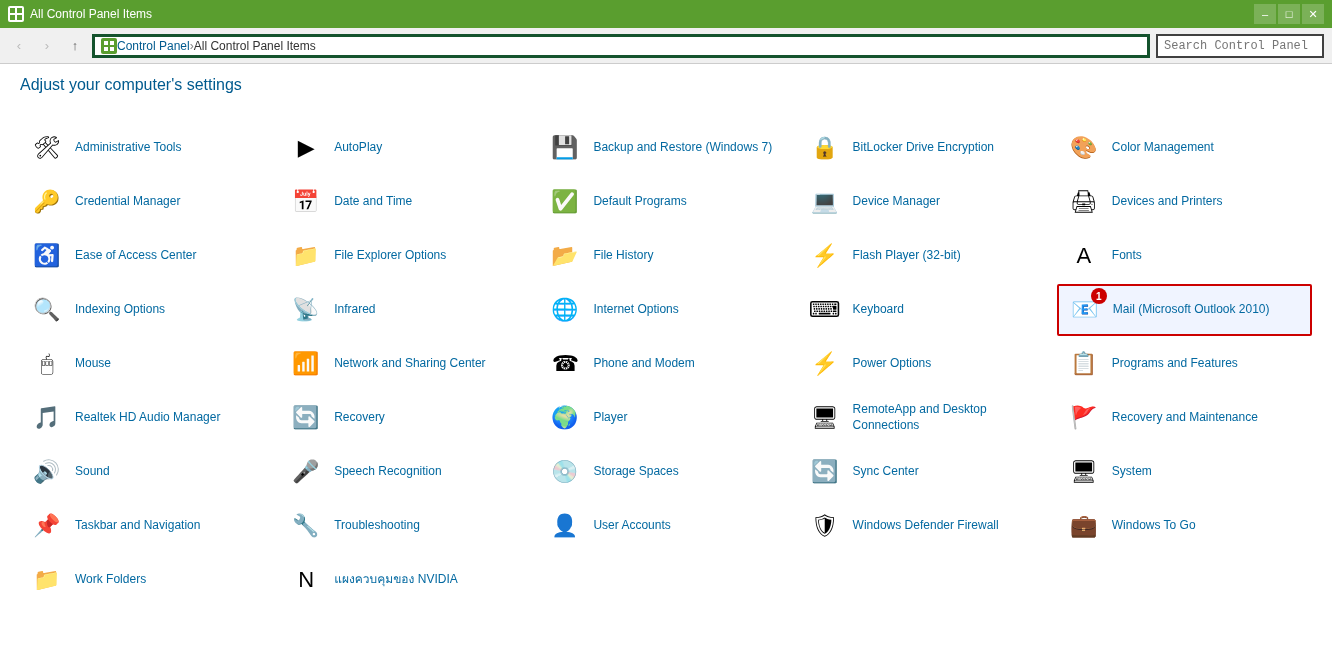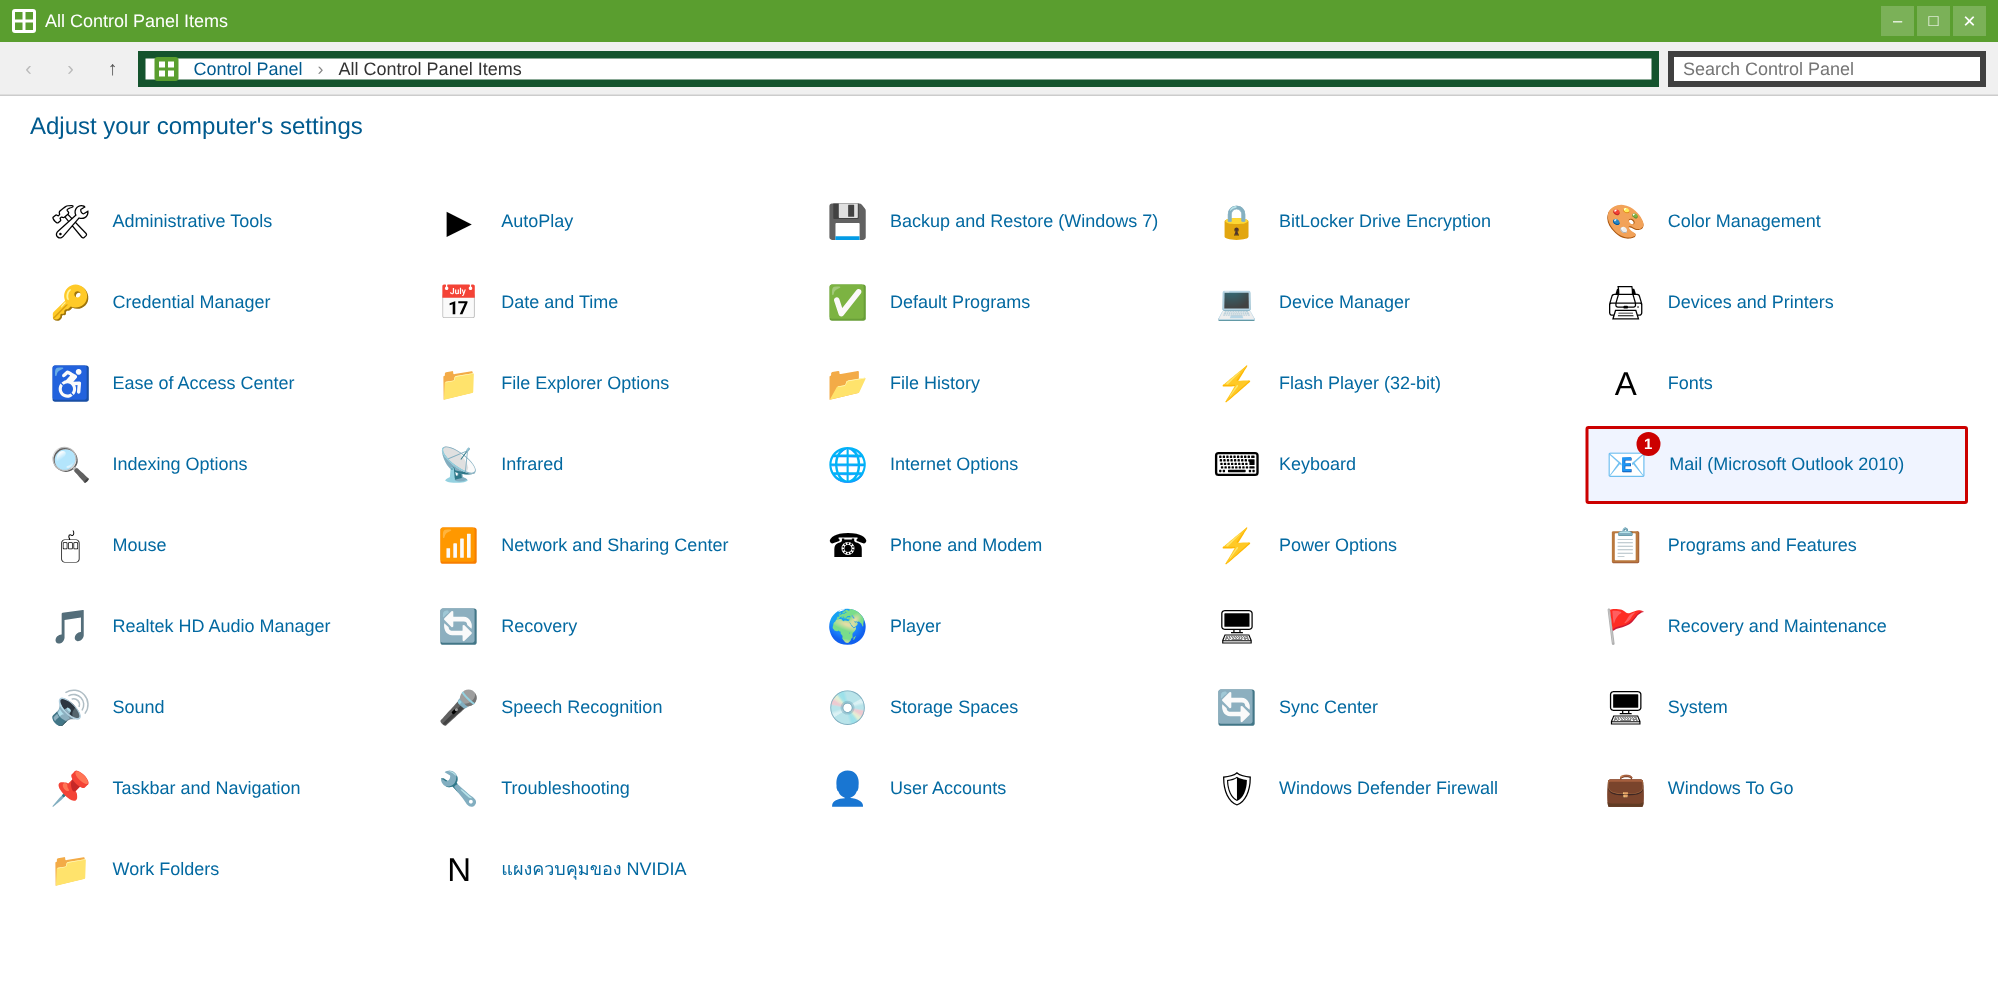--- a/index.html
+++ b/index.html
@@ -53,42 +53,43 @@
       border: 1px solid transparent;
       cursor: pointer;
       display: flex; align-items: center; justify-content: center;
       color: #555; font-size: 13px; border-radius: 3px;
     }
     .nav-btn.disabled { color: #bbb; cursor: default; }
     .breadcrumb-bar {
       flex: 1;
       height: 24px;
       background: #fff;
-      border: 5px solid #14532d;
+      border: 3px solid #14532d;
       display: flex;
       align-items: center;
       padding: 0 6px;
       font-size: 12px;
       color: #333;
-      gap: 10px;
+      gap: 0;
     }
     .breadcrumb-icon {
       width: 16px; height: 16px;
       background: #5a9e2f;
       border-radius: 2px;
       display: flex; align-items: center; justify-content: center;
       font-size: 9px; color: #fff;
     }
     .breadcrumb-sep { color: #888; }
     .search-box {
-      width: 212px; height: 24px;
-      border: 4px solid #404040;
+      width: 168px; height: 24px;
+      border: 2px solid #404040;
       padding: 0 6px;
       font-size: 12px;
       background: #fff;
+      font-family: Liberation Mono, monospace;
     }
 
     
     .main {
       padding: 12px 20px;
       overflow-y: auto;
       height: calc(656px - 28px - 36px);
     }
     .page-title {
       font-size: 16px;
@@ -292,20 +293,21 @@
       <div class="cp-item">
         <div class="cp-icon">🔄</div>
         <div class="cp-label">Recovery</div>
       </div>
       <div class="cp-item">
         <div class="cp-icon">🌍</div>
         <div class="cp-label">Player</div>
       </div>
       <div class="cp-item">
         <div class="cp-icon">🖥</div>
+        <div class="cp-label">RemoteApp and Desktop Connections</div>
       </div>
       <div class="cp-item">
         <div class="cp-icon">🚩</div>
         <div class="cp-label">Recovery and Maintenance</div>
       </div>
       <div class="cp-item">
         <div class="cp-icon">🔊</div>
         <div class="cp-label">Sound</div>
       </div>
       <div class="cp-item">

